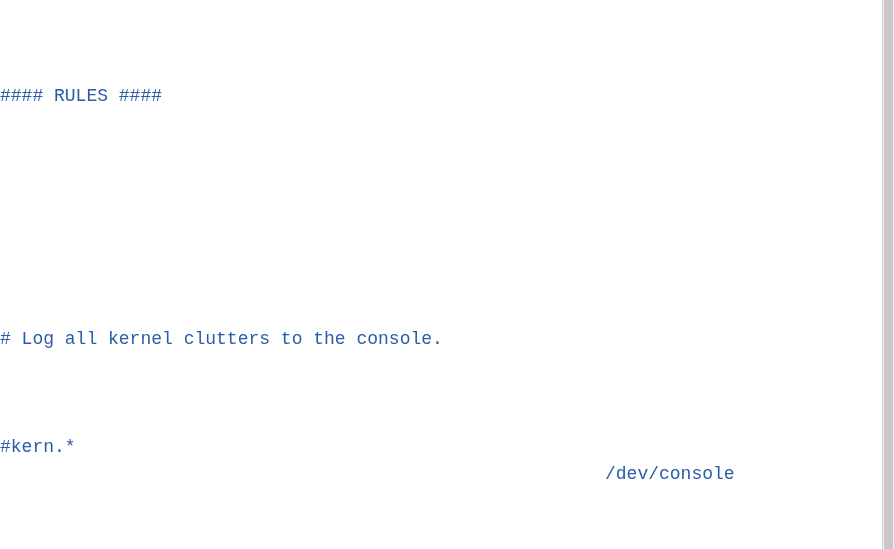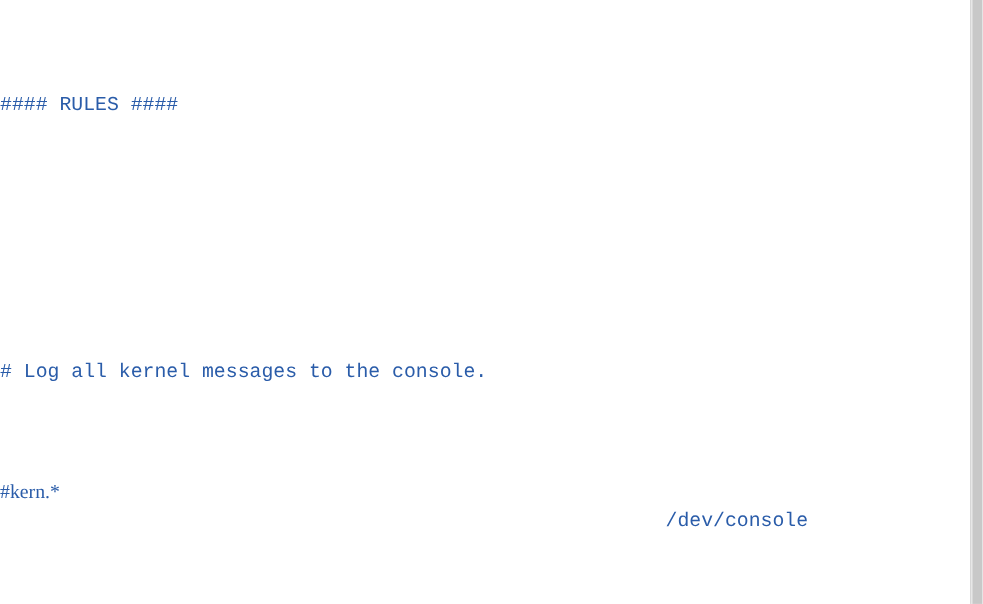--- a/index.html
+++ b/index.html
@@ -20,21 +20,21 @@
     white-space: pre;
     color: #2a5ca9;
     padding: 2px 0 0 0;
     box-sizing: border-box;
   }
   .line {
     position: relative;
     height: 27px;
   }
   .comment { color: #2a5ca9; }
-  .selector { position: absolute; left: 0; font-family: Liberation Serif, serif; }
+  .selector { position: absolute; left: 0; }
   .dest     { position: absolute; left: 605px; }
   .scrollbar-track {
     position: absolute;
     top: 0;
     right: 0;
     width: 11px;
     height: 549px;
     background: #f1f1f1;
     border-left: 1px solid #d0d0d0;
   }
@@ -48,21 +48,21 @@
   }
 </style>
 </head>
 <body>
 
 <div class="content">
 
   <div class="line comment">#### RULES ####</div>
   <div class="line"></div>
   <div class="line"></div>
-  <div class="line comment"># Log all kernel messages to the console.</div>
+  <div class="line comment"># Log all kernel clutters to the console.</div>
   <div class="line comment">
     <span class="selector">#kern.*</span>
     <span class="dest">/dev/console</span>
   </div>
   
   
   
   
   
   

